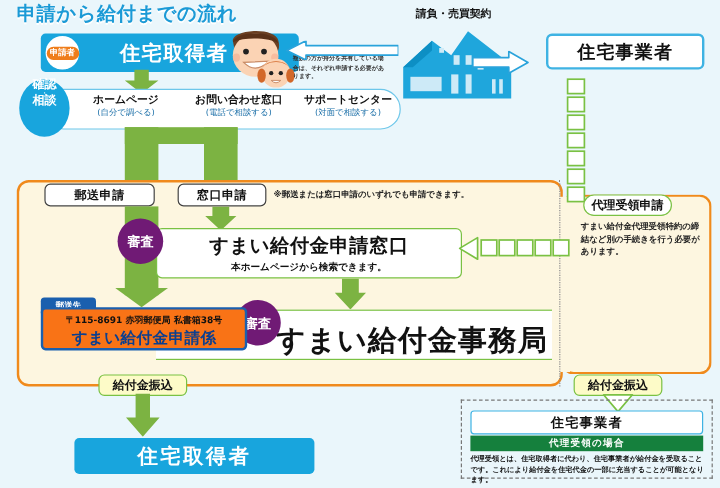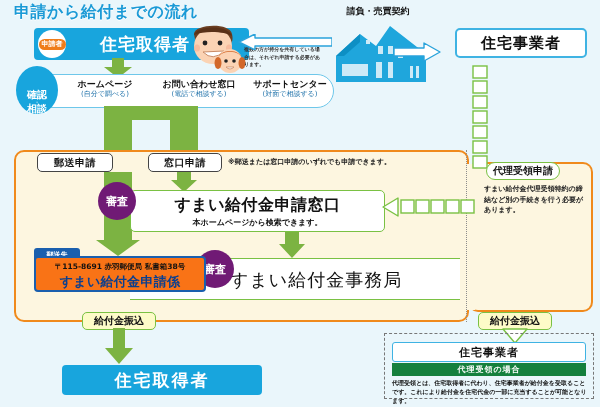--- a/index.html
+++ b/index.html
@@ -70,21 +70,21 @@
   .biz-top span{font-size:15px;font-weight:bold;color:#111;letter-spacing:1px;}
 
   
   .consult-round{
     left:36px;top:74px;width:298px;height:34px;
     background:#fff;border:1.5px solid #6ec7ea;border-radius:17px;
   }
   .consult-badge{
     left:16px;top:66px;width:42px;height:48px;border-radius:21px/24px;
     background:#18a5dd;color:#fff;
-    display:flex;flex-direction:column;align-items:center;justify-content:flex-end;
+    display:flex;flex-direction:column;align-items:center;justify-content:flex-start;
     font-size:10px;font-weight:bold;line-height:1.05;
   }
   .consult-badge .dot{font-size:5px;line-height:3px;}
   .consult-item{top:79px;width:94px;text-align:center;}
   .consult-item .t1{font-size:9px;font-weight:bold;color:#111;line-height:1.2;}
   .consult-item .t2{font-size:7px;color:#1b6fa8;line-height:1.4;}
   .ci1{left:58px;} .ci2{left:152px;} .ci3{left:243px;}
 
   
   .panel{
@@ -106,21 +106,21 @@
     border-left:1.5px dotted #8c8c8c;
   }
 
   
   .chip{
     background:#fff;border:1.5px solid #444;border-radius:5px;
     font-size:10px;font-weight:bold;color:#111;
     display:flex;align-items:center;justify-content:center;
     letter-spacing:.5px;
   }
-  .chip-mail{left:37px;top:153px;width:76px;height:19px;}
+  .chip-mail{left:37px;top:153px;width:92px;height:19px;}
   .chip-window{left:148px;top:153px;width:74px;height:19px;}
 
   .note-either{
     left:228px;top:157px;width:230px;
     font-size:7px;font-weight:bold;color:#222;
   }
 
   
   .appwin{
     left:130px;top:190px;width:255px;height:42px;
@@ -135,21 +135,21 @@
     font-size:8px;font-weight:bold;color:#111;
   }
 
   
   .office{
     left:130px;top:258px;width:330px;height:42px;
     background:#fff;border-top:1.5px solid #7ac143;border-bottom:1.5px solid #7ac143;
   }
   .office span{
     position:absolute;left:100px;top:9px;
-    font-size:18px;font-weight:normal;color:#111;letter-spacing:1px;
+    font-size:24px;font-weight:bold;color:#111;letter-spacing:1px;
   }
 
   
   .shinsa{
     border-radius:50%;background:#701a75;color:#fff;
     display:flex;align-items:center;justify-content:center;
     font-size:11px;font-weight:bold;
   }
   .shinsa1{left:98px;top:182px;width:38px;height:38px;}
   .shinsa2{left:196px;top:250px;width:38px;height:38px;}

